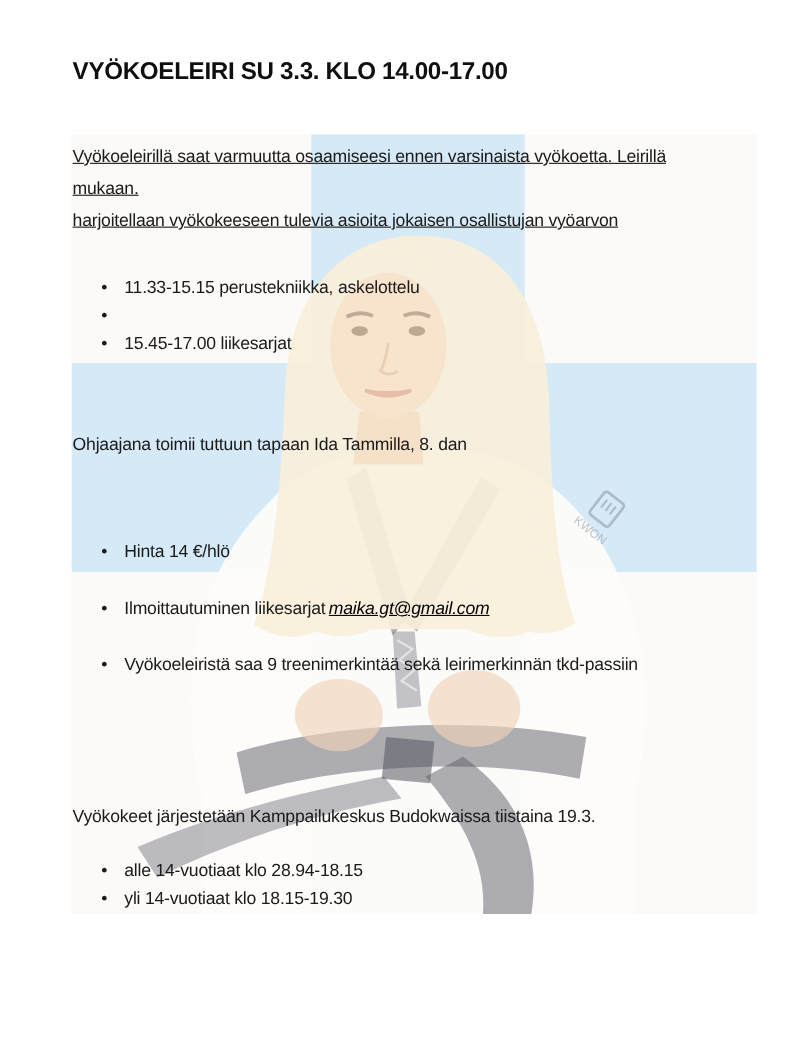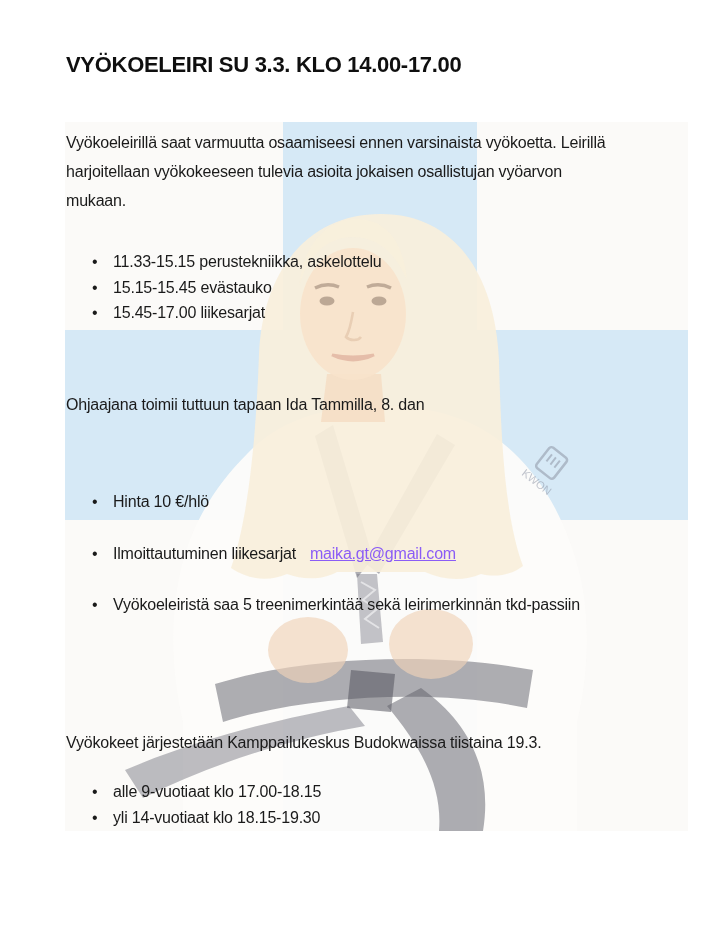--- a/index.html
+++ b/index.html
@@ -8,31 +8,31 @@
     overflow:hidden; font-family:"Liberation Sans", sans-serif; color:#1a1a1a;
   }
   
   .photo { position:absolute; left:65px; top:122px; width:623px; height:709px; background:#fbfaf8; }
   .photo svg { display:block; }
   
   .content { position:absolute; inset:0; }
   .block { position:absolute; left:66px; right:14px; }
   .doc-title { top:50px; font-size:22px; font-weight:bold; letter-spacing:-0.3px; color:#0f0f0f; line-height:30px; }
   .body-text { font-size:16px; letter-spacing:-0.2px; color:#1a1a1a; }
-  .intro { top:128px; line-height:29px; }
+  .intro { top:128px; line-height:29px;text-decoration:underline; }
   .schedule { top:249px; }
   .instructor { top:392px; line-height:26px; }
   .price { top:489px; }
   .signup { top:541px; }
   .stamps { top:592px; }
   .exam { top:730px; line-height:26px; }
   .groups { top:779px; }
   .li { display:flex; line-height:25.5px; }
   .dot { margin-left:26px; width:21px; flex:0 0 21px; }
-  a.email-link { color:#8b5cf6; text-decoration:underline; cursor:pointer; margin-left:14px; }
+  a.email-link { color:#000000; text-decoration:underline; cursor:pointer; margin-left:3px;font-style:italic; }
 </style>
 </head>
 <body>
 
 <div class="page">
 
   <div class="photo">
     <svg width="623" height="709" viewBox="0 0 623 709">
 
       <g>
@@ -77,68 +77,67 @@
       </g>
     </svg>
   </div>
 
   <div class="content">
 
     <div class="block doc-title">VYÖKOELEIRI SU 3.3. KLO 14.00-17.00</div>
 
     <div class="block body-text intro">
       <div>Vyökoeleirillä saat varmuutta osaamiseesi ennen varsinaista vyökoetta. Leirillä</div>
+      <div>mukaan.</div>
       <div>harjoitellaan vyökokeeseen tulevia asioita jokaisen osallistujan vyöarvon</div>
-      <div>mukaan.</div>
     </div>
 
     <div class="block body-text schedule">
       <div class="li">
         <span class="dot">•</span>
         <span>11.33-15.15 perustekniikka, askelottelu</span>
       </div>
       <div class="li">
         <span class="dot">•</span>
-        <span>15.15-15.45 evästauko</span>
       </div>
       <div class="li">
         <span class="dot">•</span>
         <span>15.45-17.00 liikesarjat</span>
       </div>
     </div>
 
     <div class="block body-text instructor">Ohjaajana toimii tuttuun tapaan Ida Tammilla, 8. dan</div>
 
     <div class="block body-text price">
       <div class="li">
         <span class="dot">•</span>
-        <span>Hinta 10 €/hlö</span>
+        <span>Hinta 14 €/hlö</span>
       </div>
     </div>
 
     <div class="block body-text signup">
       <div class="li">
         <span class="dot">•</span>
         <span><span>Ilmoittautuminen liikesarjat</span><a class="email-link">maika.gt@gmail.com</a></span>
       </div>
     </div>
 
     <div class="block body-text stamps">
       <div class="li">
         <span class="dot">•</span>
-        <span>Vyökoeleiristä saa 5 treenimerkintää sekä leirimerkinnän tkd-passiin</span>
+        <span>Vyökoeleiristä saa 9 treenimerkintää sekä leirimerkinnän tkd-passiin</span>
       </div>
     </div>
 
     <div class="block body-text exam">Vyökokeet järjestetään Kamppailukeskus Budokwaissa tiistaina 19.3.</div>
 
     <div class="block body-text groups">
       <div class="li">
         <span class="dot">•</span>
-        <span>alle 9-vuotiaat klo 17.00-18.15</span>
+        <span>alle 14-vuotiaat klo 28.94-18.15</span>
       </div>
       <div class="li">
         <span class="dot">•</span>
         <span>yli 14-vuotiaat klo 18.15-19.30</span>
       </div>
     </div>
 
   </div>
 </div>
 

